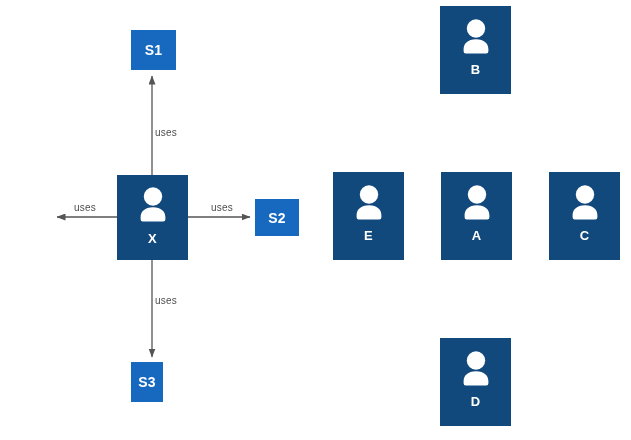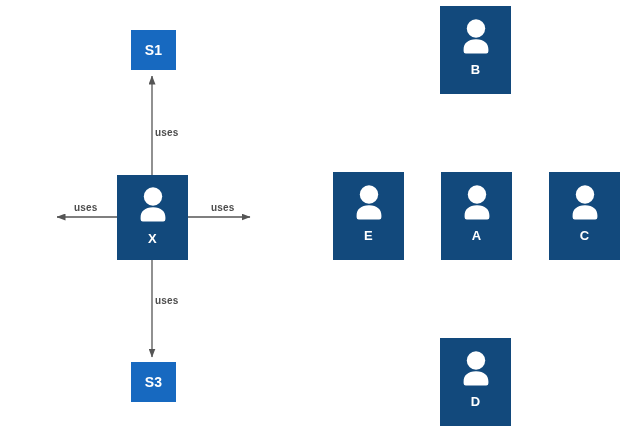--- a/index.html
+++ b/index.html
@@ -69,21 +69,21 @@
     left: 0;
     top: 0;
     width: 631px;
     height: 440px;
     pointer-events: none;
   }
   .edge-label {
     position: absolute;
     color: #4d4d4d;
     font-size: 10px;
-    font-weight: bold;
+    font-weight: normal;
     line-height: 1;
     white-space: nowrap;
     letter-spacing: 0.2px;
   }
 </style>
 </head>
 <body>
 
 <div id="canvas">
 
@@ -109,22 +109,25 @@
 
   <span class="edge-label" style="left:211px; top:203px;">uses</span>
 
   <span class="edge-label" style="left:155px; top:296px;">uses</span>
 
   <div class="sysnode" style="left:131px; top:30px; width:45px; height:40px;">
     <span class="sys-label">S1</span>
   </div>
 
 
+  <div class="sysnode" style="left:255px; top:199px; width:44px; height:37px;">
+    <span class="sys-label">S2</span>
+  </div>
 
-  <div class="sysnode" style="left:131px; top:362px; width:45px; height:40px;">
+  <div class="sysnode" style="left:131px; top:362px; width:32px; height:40px;">
     <span class="sys-label">S3</span>
   </div>
 
   <div class="actor central" style="left:117px; top:175px; width:71px; height:85px;">
     <svg class="person-icon" width="40" height="40" viewBox="0 0 40 40">
       <circle cx="20" cy="11.5" r="9.2" fill="#ffffff"></circle>
       <path d="M20 22.2c-8.2 0-12.4 4.3-12.4 10.1v2.0a2.2 2.2 0 0 0 2.2 2.2h20.4a2.2 2.2 0 0 0 2.2-2.2v-2.0c0-5.8-4.2-10.1-12.4-10.1z" fill="#ffffff"></path>
     </svg>
     <span class="actor-label">X</span>
   </div>

